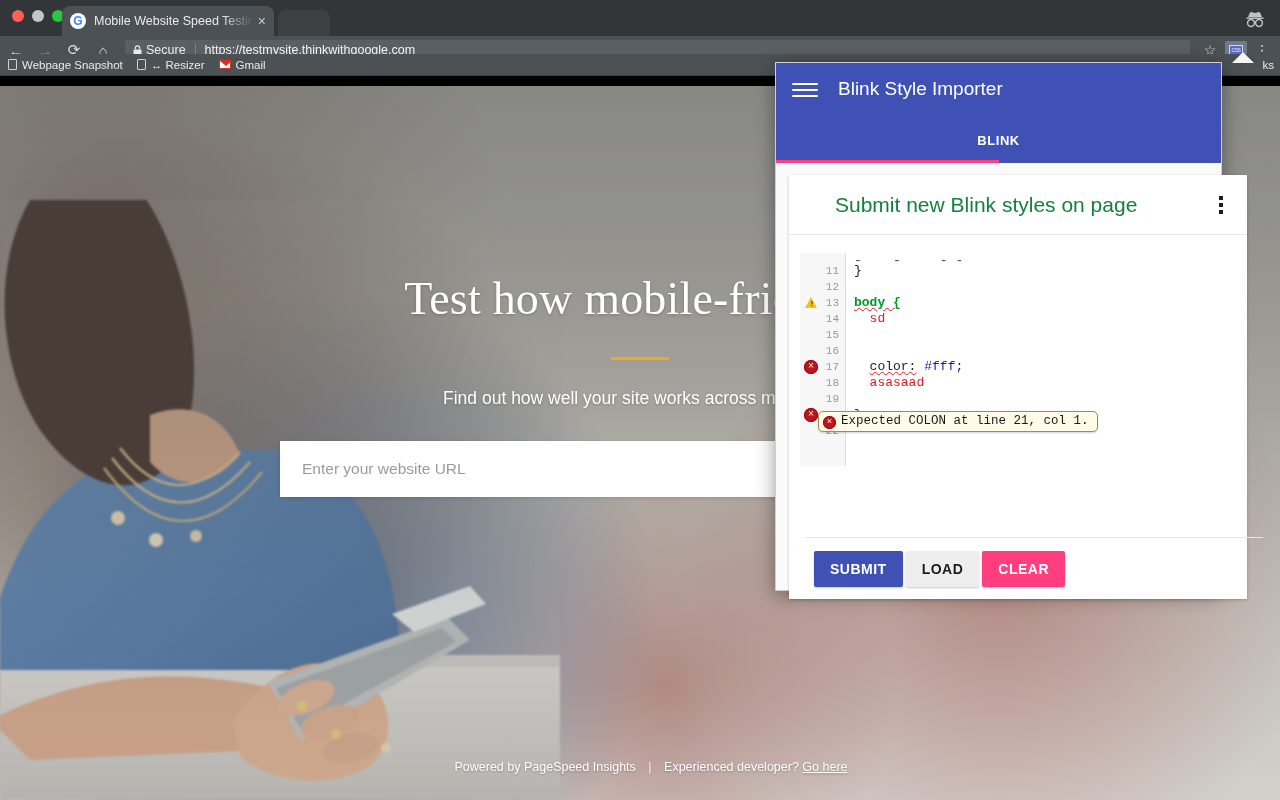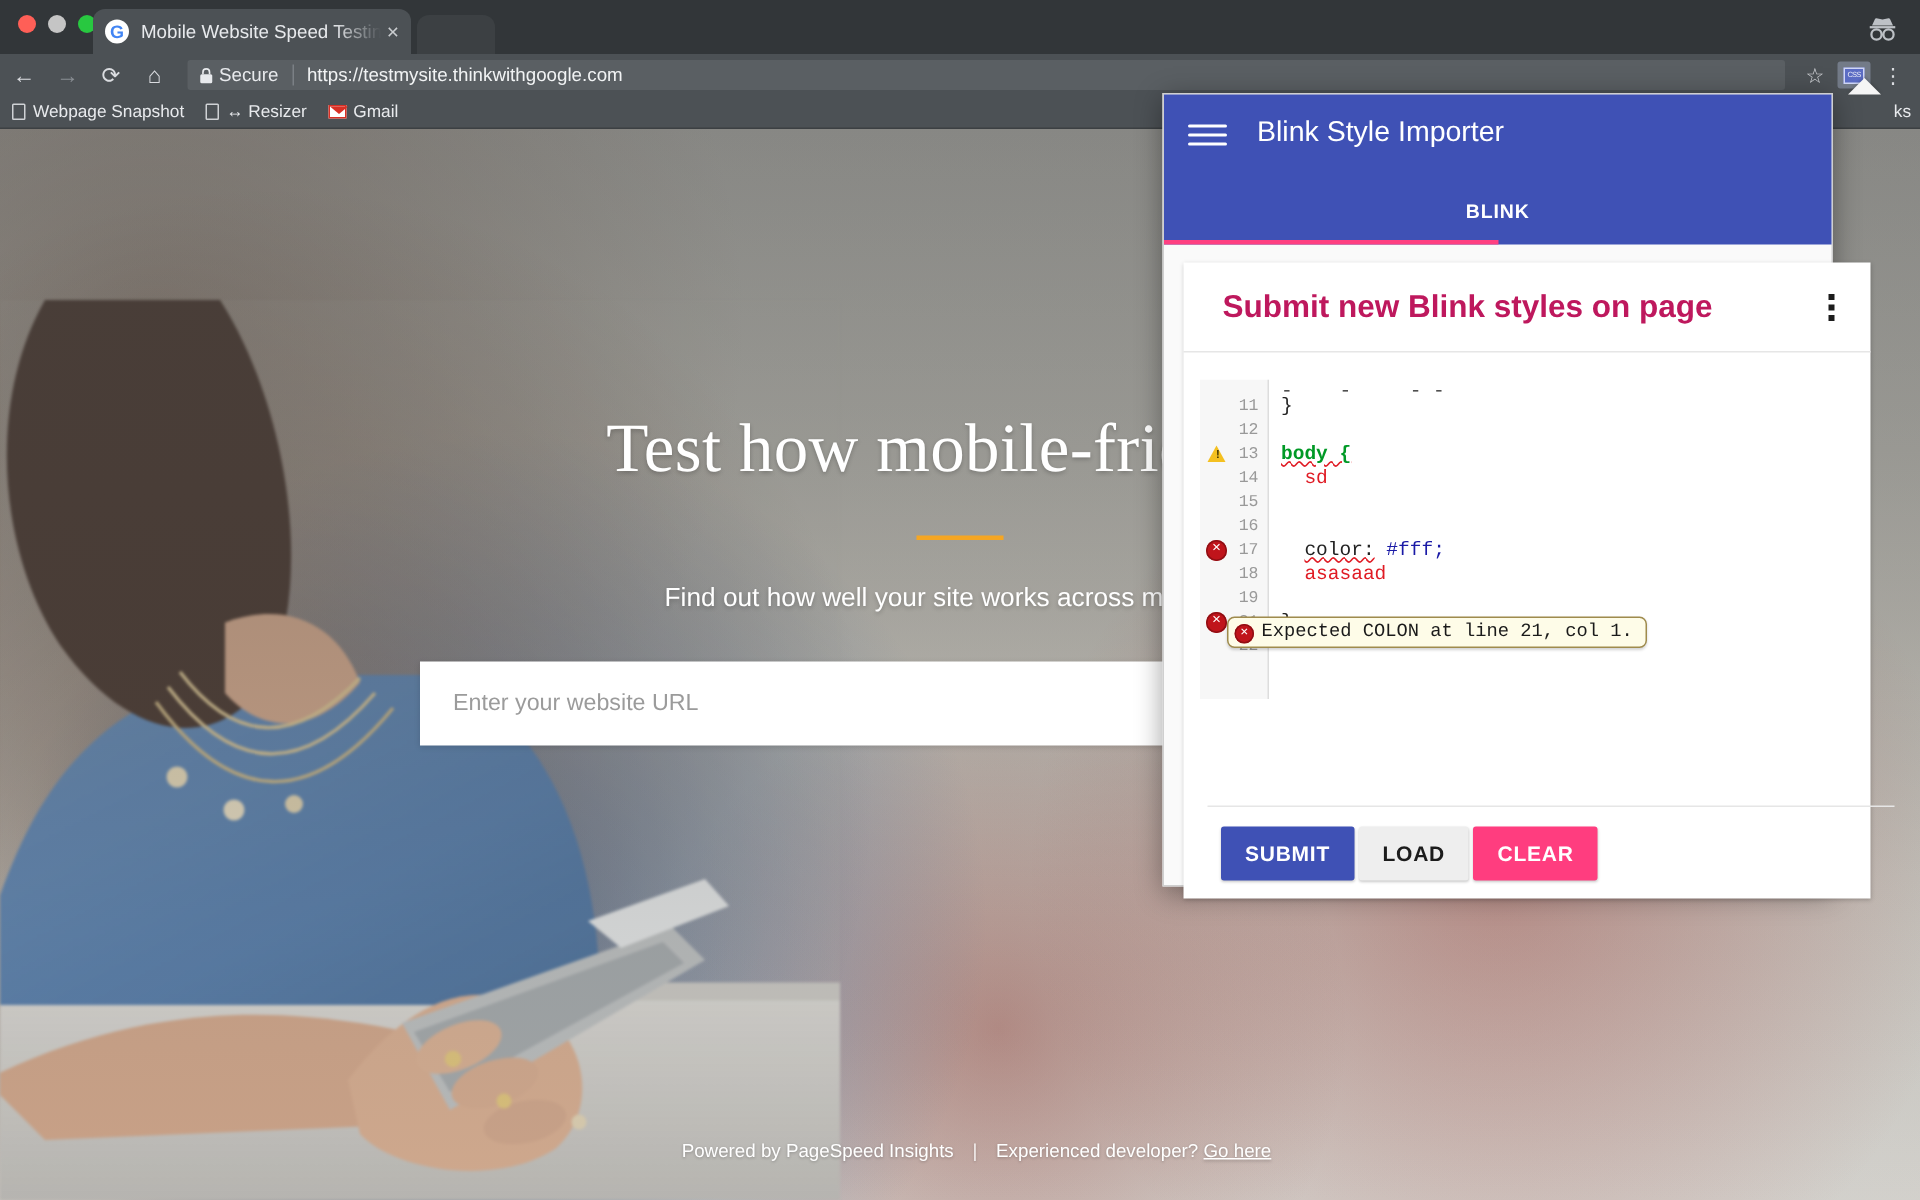--- a/index.html
+++ b/index.html
@@ -83,21 +83,21 @@
     width: 22px; height: 18px; border-radius: 2px; background: #737b88;
     display: flex; align-items: center; justify-content: center;
   }
   .ext-icon-inner {
     width: 14px; height: 11px; background: #5b6cc4; border: 1px solid #cfd6f5;
     display: flex; align-items: center; justify-content: center;
     font-size: 5px; color: #e8eaf6; letter-spacing: -0.5px;
   }
 
   .bookmarks {
-    position: absolute; left: 0; top: 64px; width: 1280px; height: 22px;
+    position: absolute; left: 0; top: 54px; width: 1280px; height: 22px;
     background: #4c5155; display: flex; align-items: center; padding-left: 8px;
     border-bottom: 1px solid #3c4043;
   }
   .bm {
     display: flex; align-items: center; gap: 5px;
     color: #e8eaed; font-size: 11.5px; margin-right: 14px; white-space: nowrap;
   }
   .bm-doc {
     width: 9px; height: 11px; border: 1px solid #cfd2d5; border-radius: 1px;
     background: transparent;
@@ -209,21 +209,21 @@
   }
 
   .card {
     position: absolute; left: 13px; top: 112px; width: 458px; height: 424px;
     background: #fff; box-shadow: 0 1px 3px rgba(0,0,0,0.22);
   }
   .card-header {
     height: 60px; display: flex; align-items: center;
     padding: 0 8px 0 26px; border-bottom: 1px solid #e6e6e6;
   }
-  .card-title { flex: 1 1 auto; font-size: 21px; color: #be185d; font-weight: 700; }
+  .card-title { flex: 1 1 auto; font-size: 21px; color: #15803d; font-weight: 400; margin-left: 20px; }
   .kebab {
     width: 36px; height: 40px; display: flex; flex-direction: column;
     align-items: center; justify-content: center; gap: 3px;
   }
   .kebab i { width: 4px; height: 4px; background: #1c1c1c; display: block; }
 
   
   .editor {
     position: relative; margin: 18px 0 0 11px;
     width: 436px; height: 213px; overflow: hidden;

